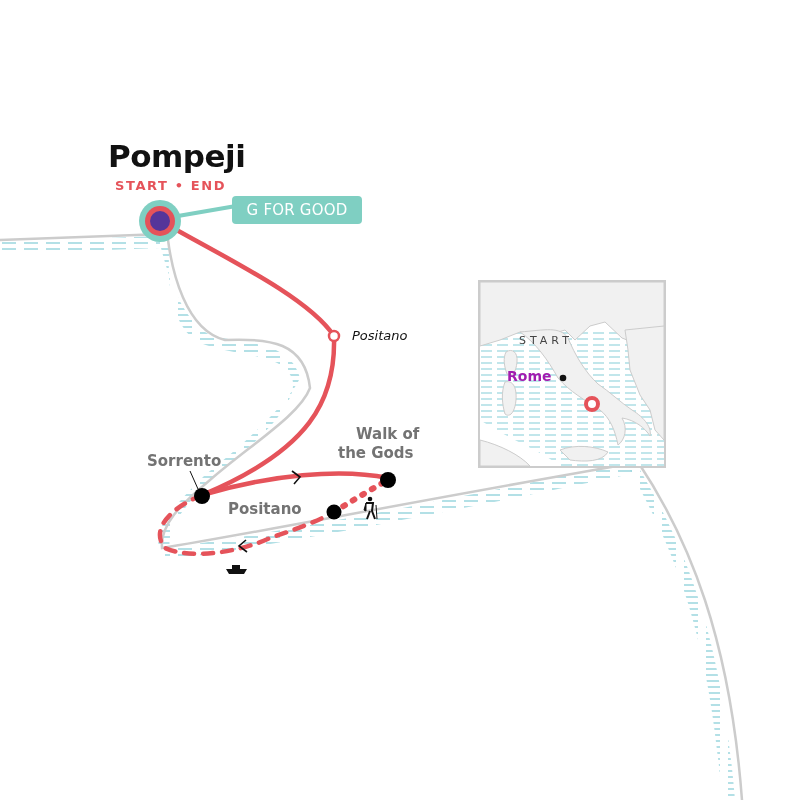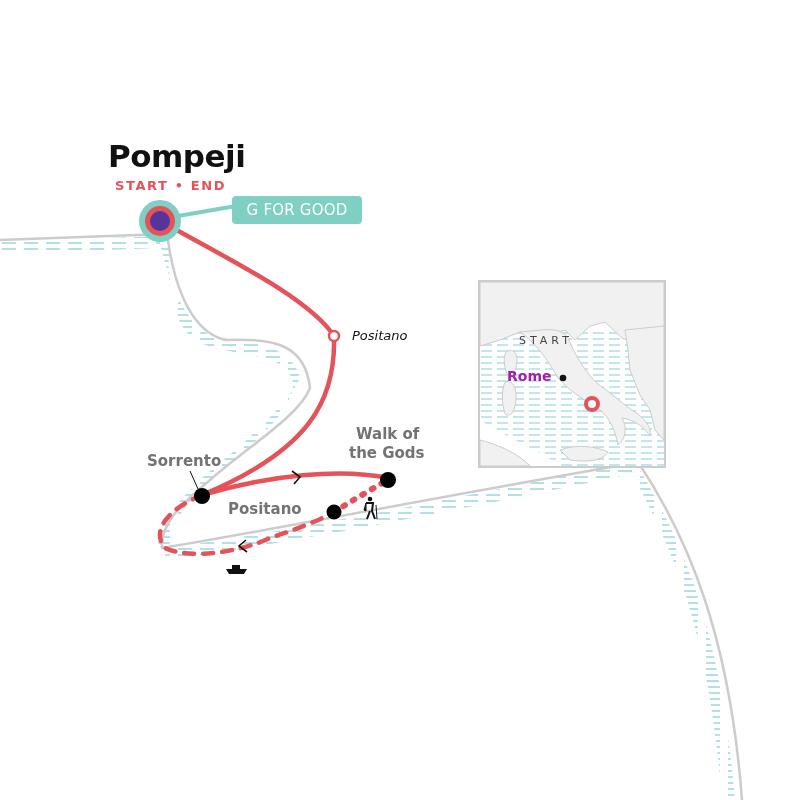--- a/index.html
+++ b/index.html
@@ -108,17 +108,17 @@
   </g>
 </svg>
 
 <div class="title">Pompeji</div>
 <div class="subtitle">START • END</div>
 <div class="badge">G FOR GOOD</div>
 
 <div class="italic" style="left:352px; top:328px;">Positano</div>
 <div class="label" style="left:136px; top:451px;margin-left:11px;">Sorrento</div>
 <div class="label" style="left:356px; top:424px;">Walk of</div>
-<div class="label" style="left:349px; top:443px;">the Gods</div>
+<div class="label" style="left:338px; top:443px;">the Gods</div>
 <div class="label" style="left:228px; top:499px;">Positano</div>
 
 <div class="inset-country">START</div>
 <div class="rome">Rome</div>
 
 </body></html>

